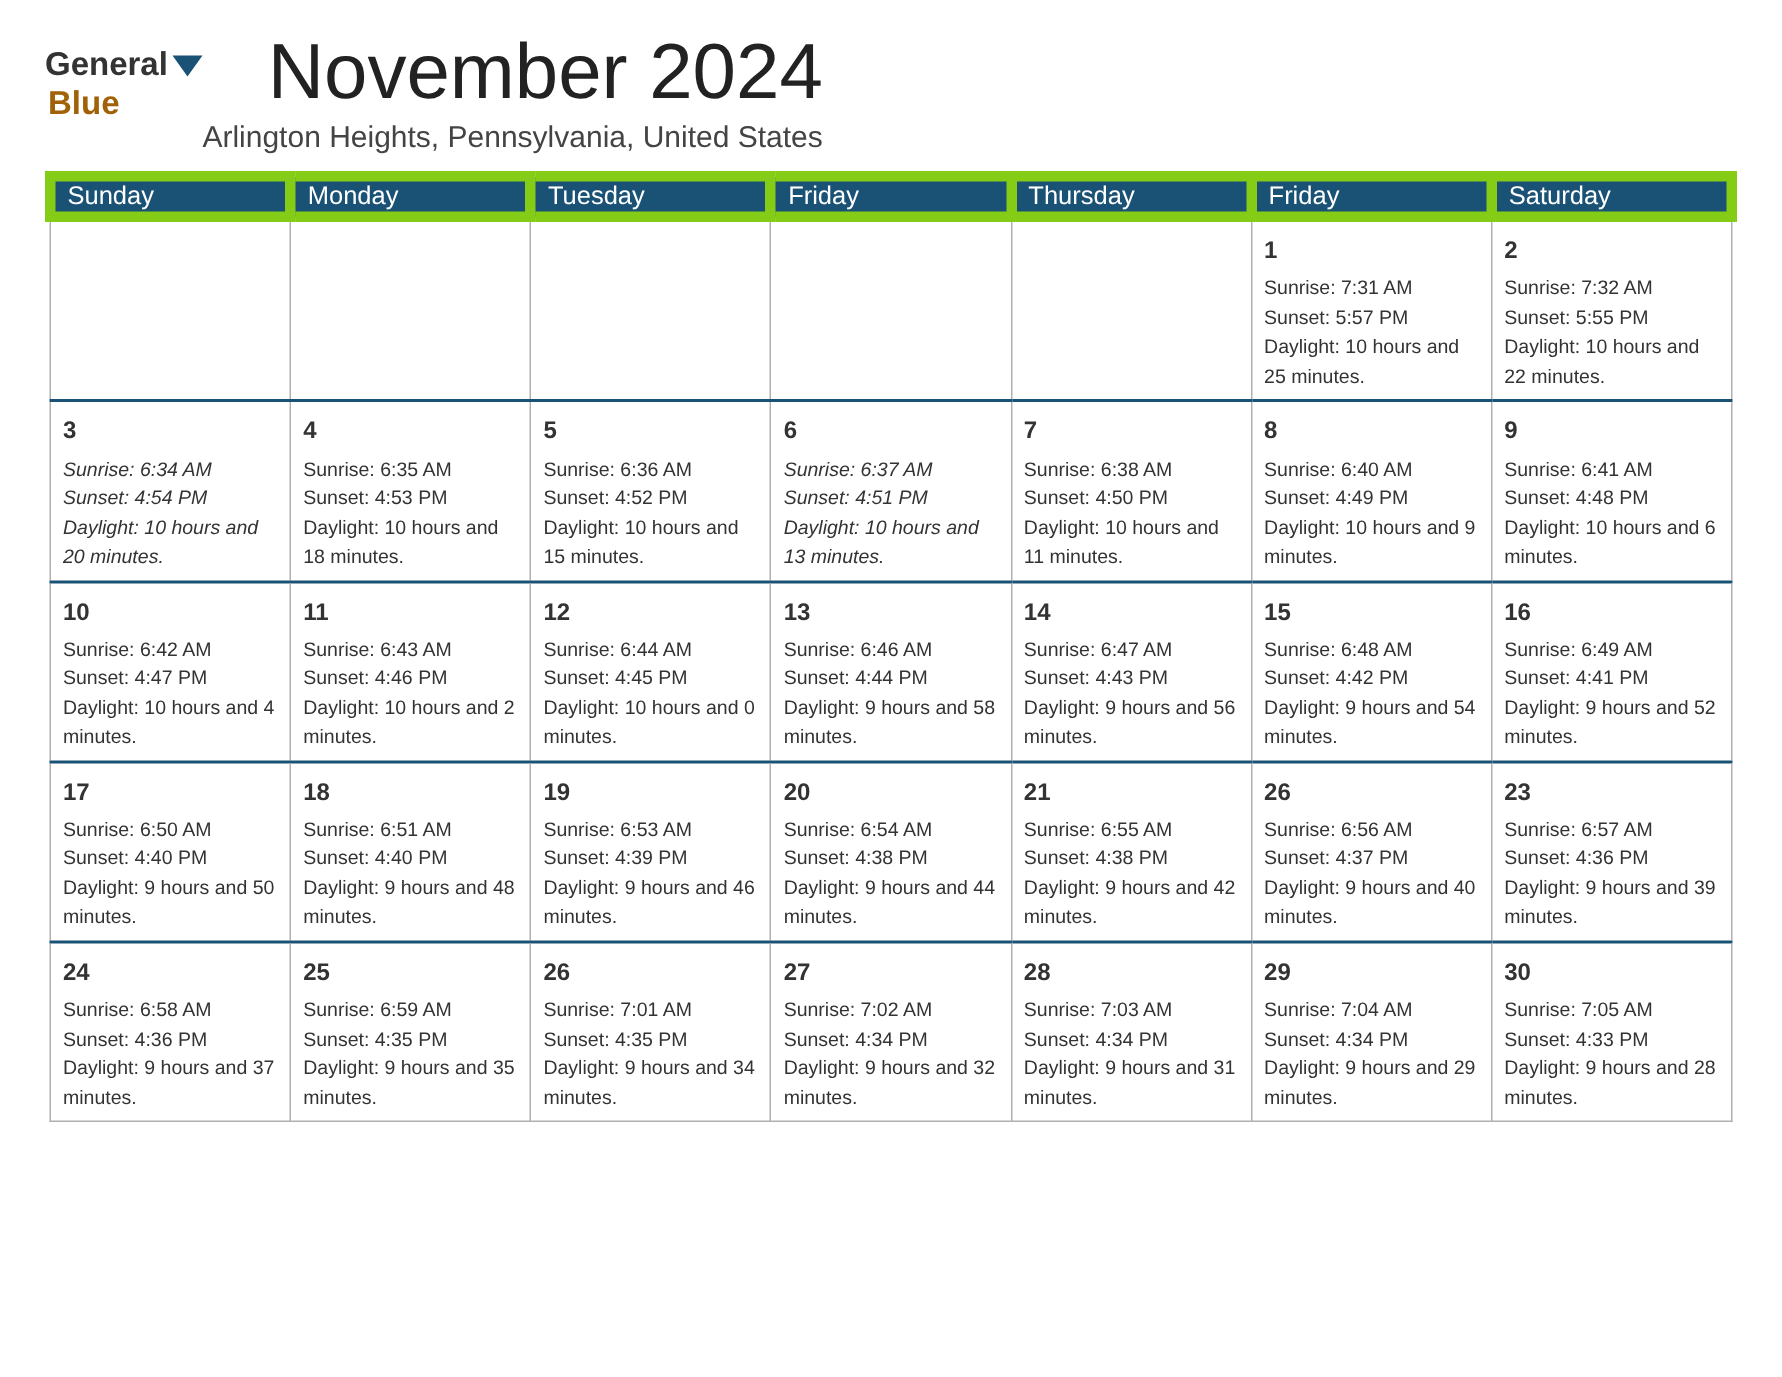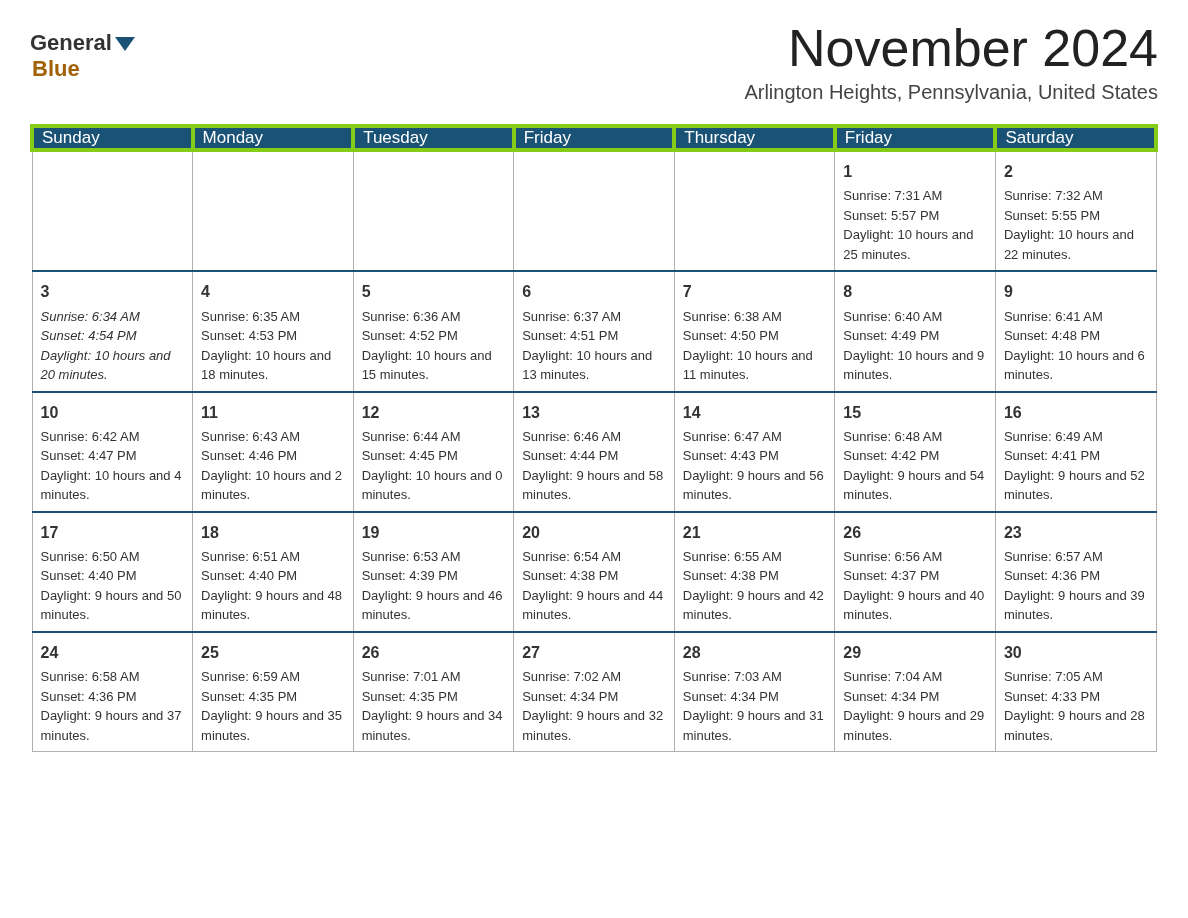--- a/index.html
+++ b/index.html
@@ -6,23 +6,22 @@
     body {
       font-family: Arial, sans-serif;
       background: #fff;
       color: #333;
       padding: 20px 30px;
       width: 1188px;
       min-height: 918px;
     }
     .header-area {
       display: flex;
-      justify-content: space-between;
       align-items: flex-start;
-      margin-bottom: 20px;
+      margin-bottom: 10px;
     }
     .logo {
       display: flex;
       flex-direction: column;
       align-items: flex-start;
       padding-top: 10px;
     }
     .logo-general {
       font-size: 22px;
       font-weight: bold;
@@ -68,21 +67,21 @@
       border-collapse: collapse;
       margin-top: 10px;
     }
     .calendar th {
       background-color: #1a5276;
       color: #fff;
       padding: 0 8px;
       text-align: left;
       font-size: 17px;
       font-weight: normal;
-      border: 4px solid #84cc16;
+      border: 7px solid #84cc16;
     }
     .calendar td {
       border: 1px solid #b0b0b0;
       vertical-align: top;
       padding: 8px 8px 6px 8px;
       width: 14.28%;
       min-height: 100px;
       font-size: 13.5px;
       line-height: 1.45;
       background: #fff;
@@ -171,21 +170,21 @@
 Daylight: 10 hours and 18 minutes.</div>
         </td>
         <td>
           <span class="day-number">5</span>
           <div class="day-info" style="white-space: pre-line;">Sunrise: 6:36 AM
 Sunset: 4:52 PM
 Daylight: 10 hours and 15 minutes.</div>
         </td>
         <td>
           <span class="day-number">6</span>
-          <div class="day-info" style="white-space: pre-line;">Sunrise: 6:37 AM
+          <div class="day-info" style="white-space: pre-line; font-style: italic;">Sunrise: 6:37 AM
 Sunset: 4:51 PM
 Daylight: 10 hours and 13 minutes.</div>
         </td>
         <td>
           <span class="day-number">7</span>
           <div class="day-info" style="white-space: pre-line;">Sunrise: 6:38 AM
 Sunset: 4:50 PM
 Daylight: 10 hours and 11 minutes.</div>
         </td>
         <td>

